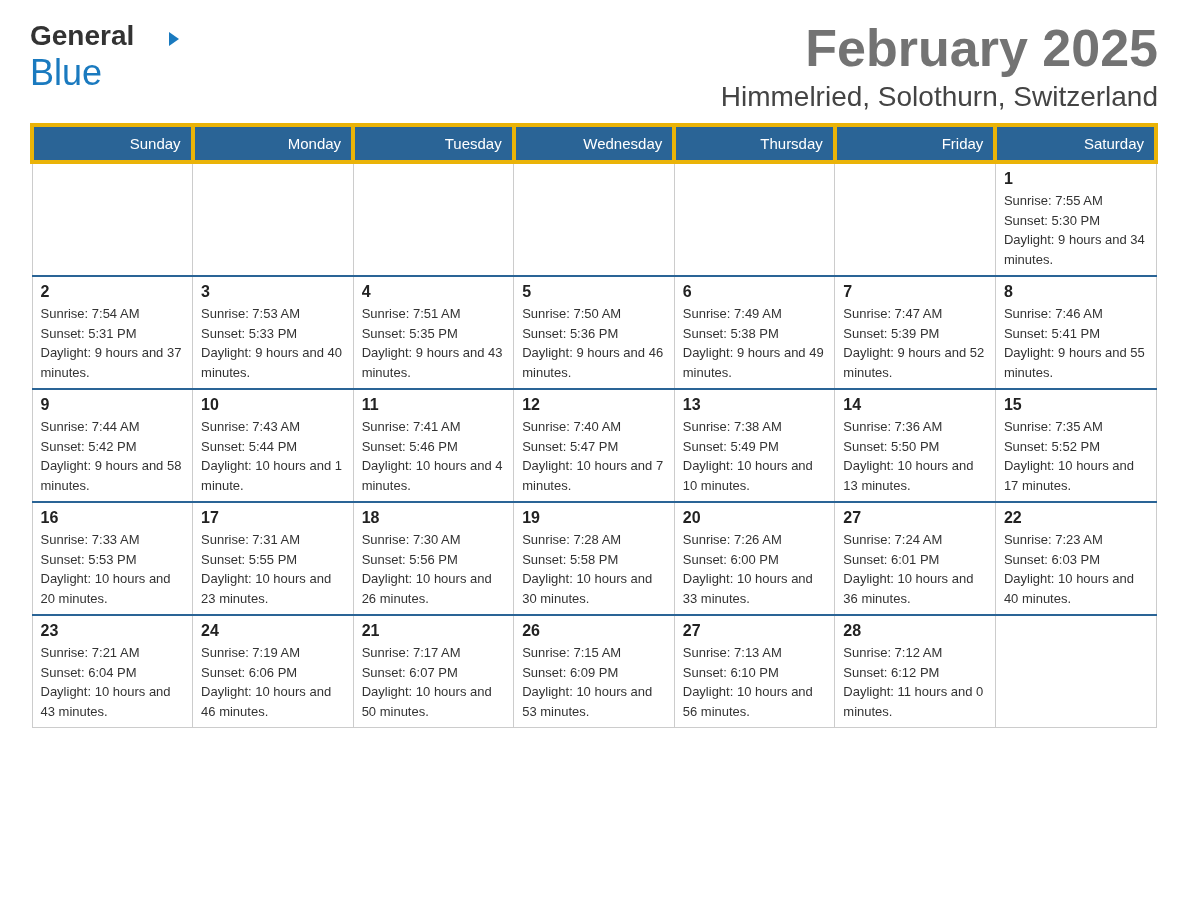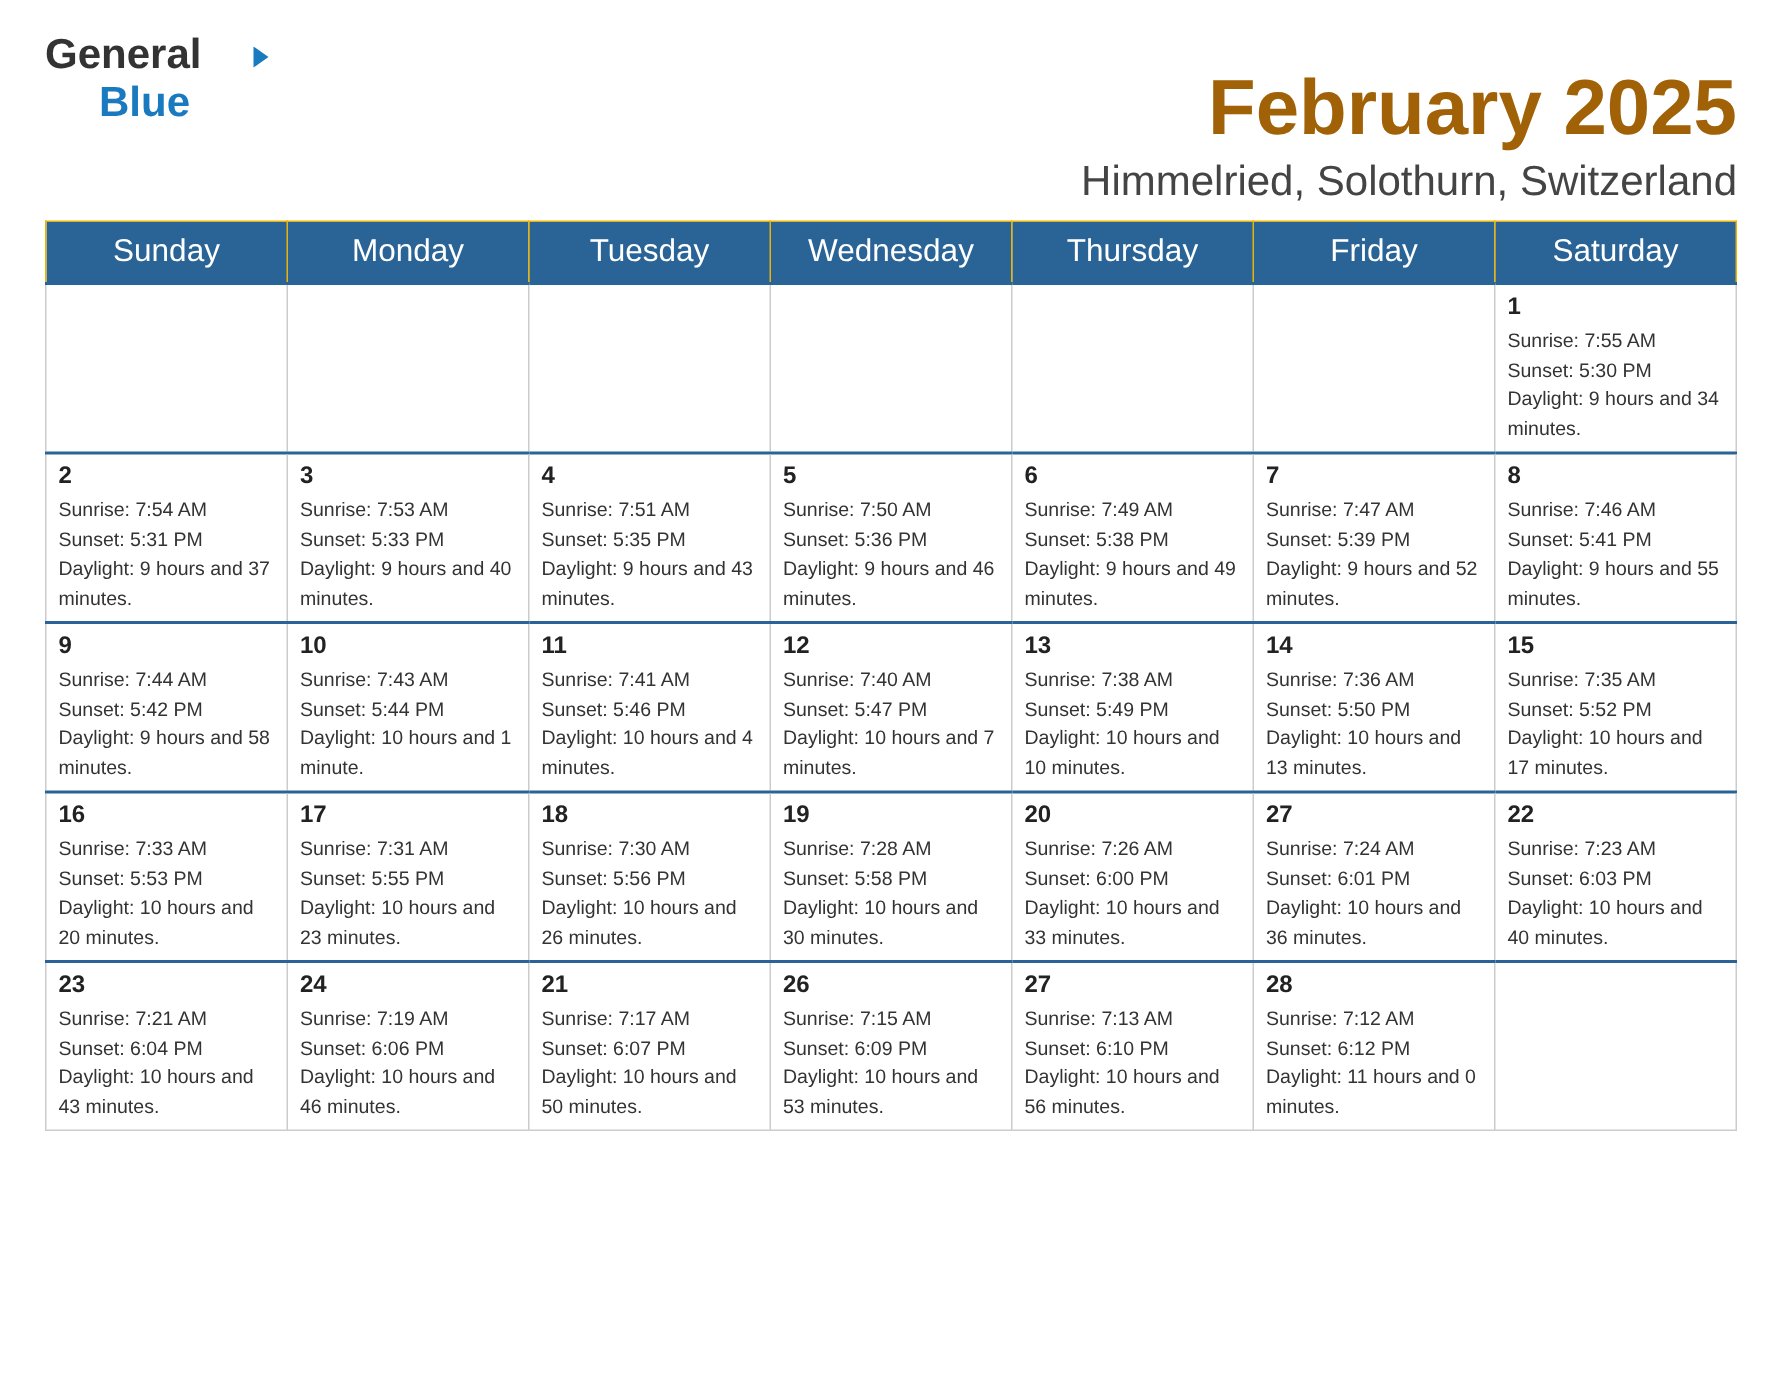--- a/index.html
+++ b/index.html
@@ -25,42 +25,41 @@
       display: flex;
       align-items: flex-end;
       gap: 29px;
     }
     .title-block {
       text-align: right;
     }
     .month-title {
       font-size: 52px;
       font-weight: bold;
-      color: #a16207;
+      color: #737373;
       line-height: 1.1;
-      margin-top: 24px;
     }
     .location-title {
       font-size: 28px;
       color: #444;
       margin-top: 4px;
     }
     .calendar-table {
       width: 100%;
       border-collapse: collapse;
       margin-top: 8px;
     }
     .calendar-table th {
       background-color: #2a6496;
       color: #fff;
-      font-size: 21px;
+      font-size: 15px;
       font-weight: normal;
       padding: 8px 10px;
-      text-align: center;
-      border: 1px solid #eab308;
+      text-align: right;
+      border: 4px solid #eab308;
     }
     .calendar-table td {
       vertical-align: top;
       border: 1px solid #ccc;
       padding: 6px 8px;
       width: 14.28%;
       min-height: 100px;
       height: 110px;
     }
     .calendar-table tr:first-child td {
@@ -91,21 +90,21 @@
   <div class="logo">
     <div class="logo-line1">
       <span style="font-size:28px;font-weight:bold;color:#333;">General</span>
       <span style="display:inline-block;margin-left:2px;vertical-align:middle;">
         <svg width="18" height="18" viewBox="0 0 18 18">
           <polygon points="4,2 14,9 4,16" fill="#1a7abf"></polygon>
         </svg>
       </span>
     </div>
     <div>
-      <span style="font-size:28px;font-weight:bold;color:#1a7abf;margin-left:36px;">Blue</span>
+      <span style="font-size:36px;font-weight:normal;color:#1a7abf;">Blue</span>
     </div>
   </div>
   <div class="title-block">
     <div class="month-title">February 2025</div>
     <div class="location-title">Himmelried, Solothurn, Switzerland</div>
   </div>
 </div>
 
 <table class="calendar-table">
   <thead>

